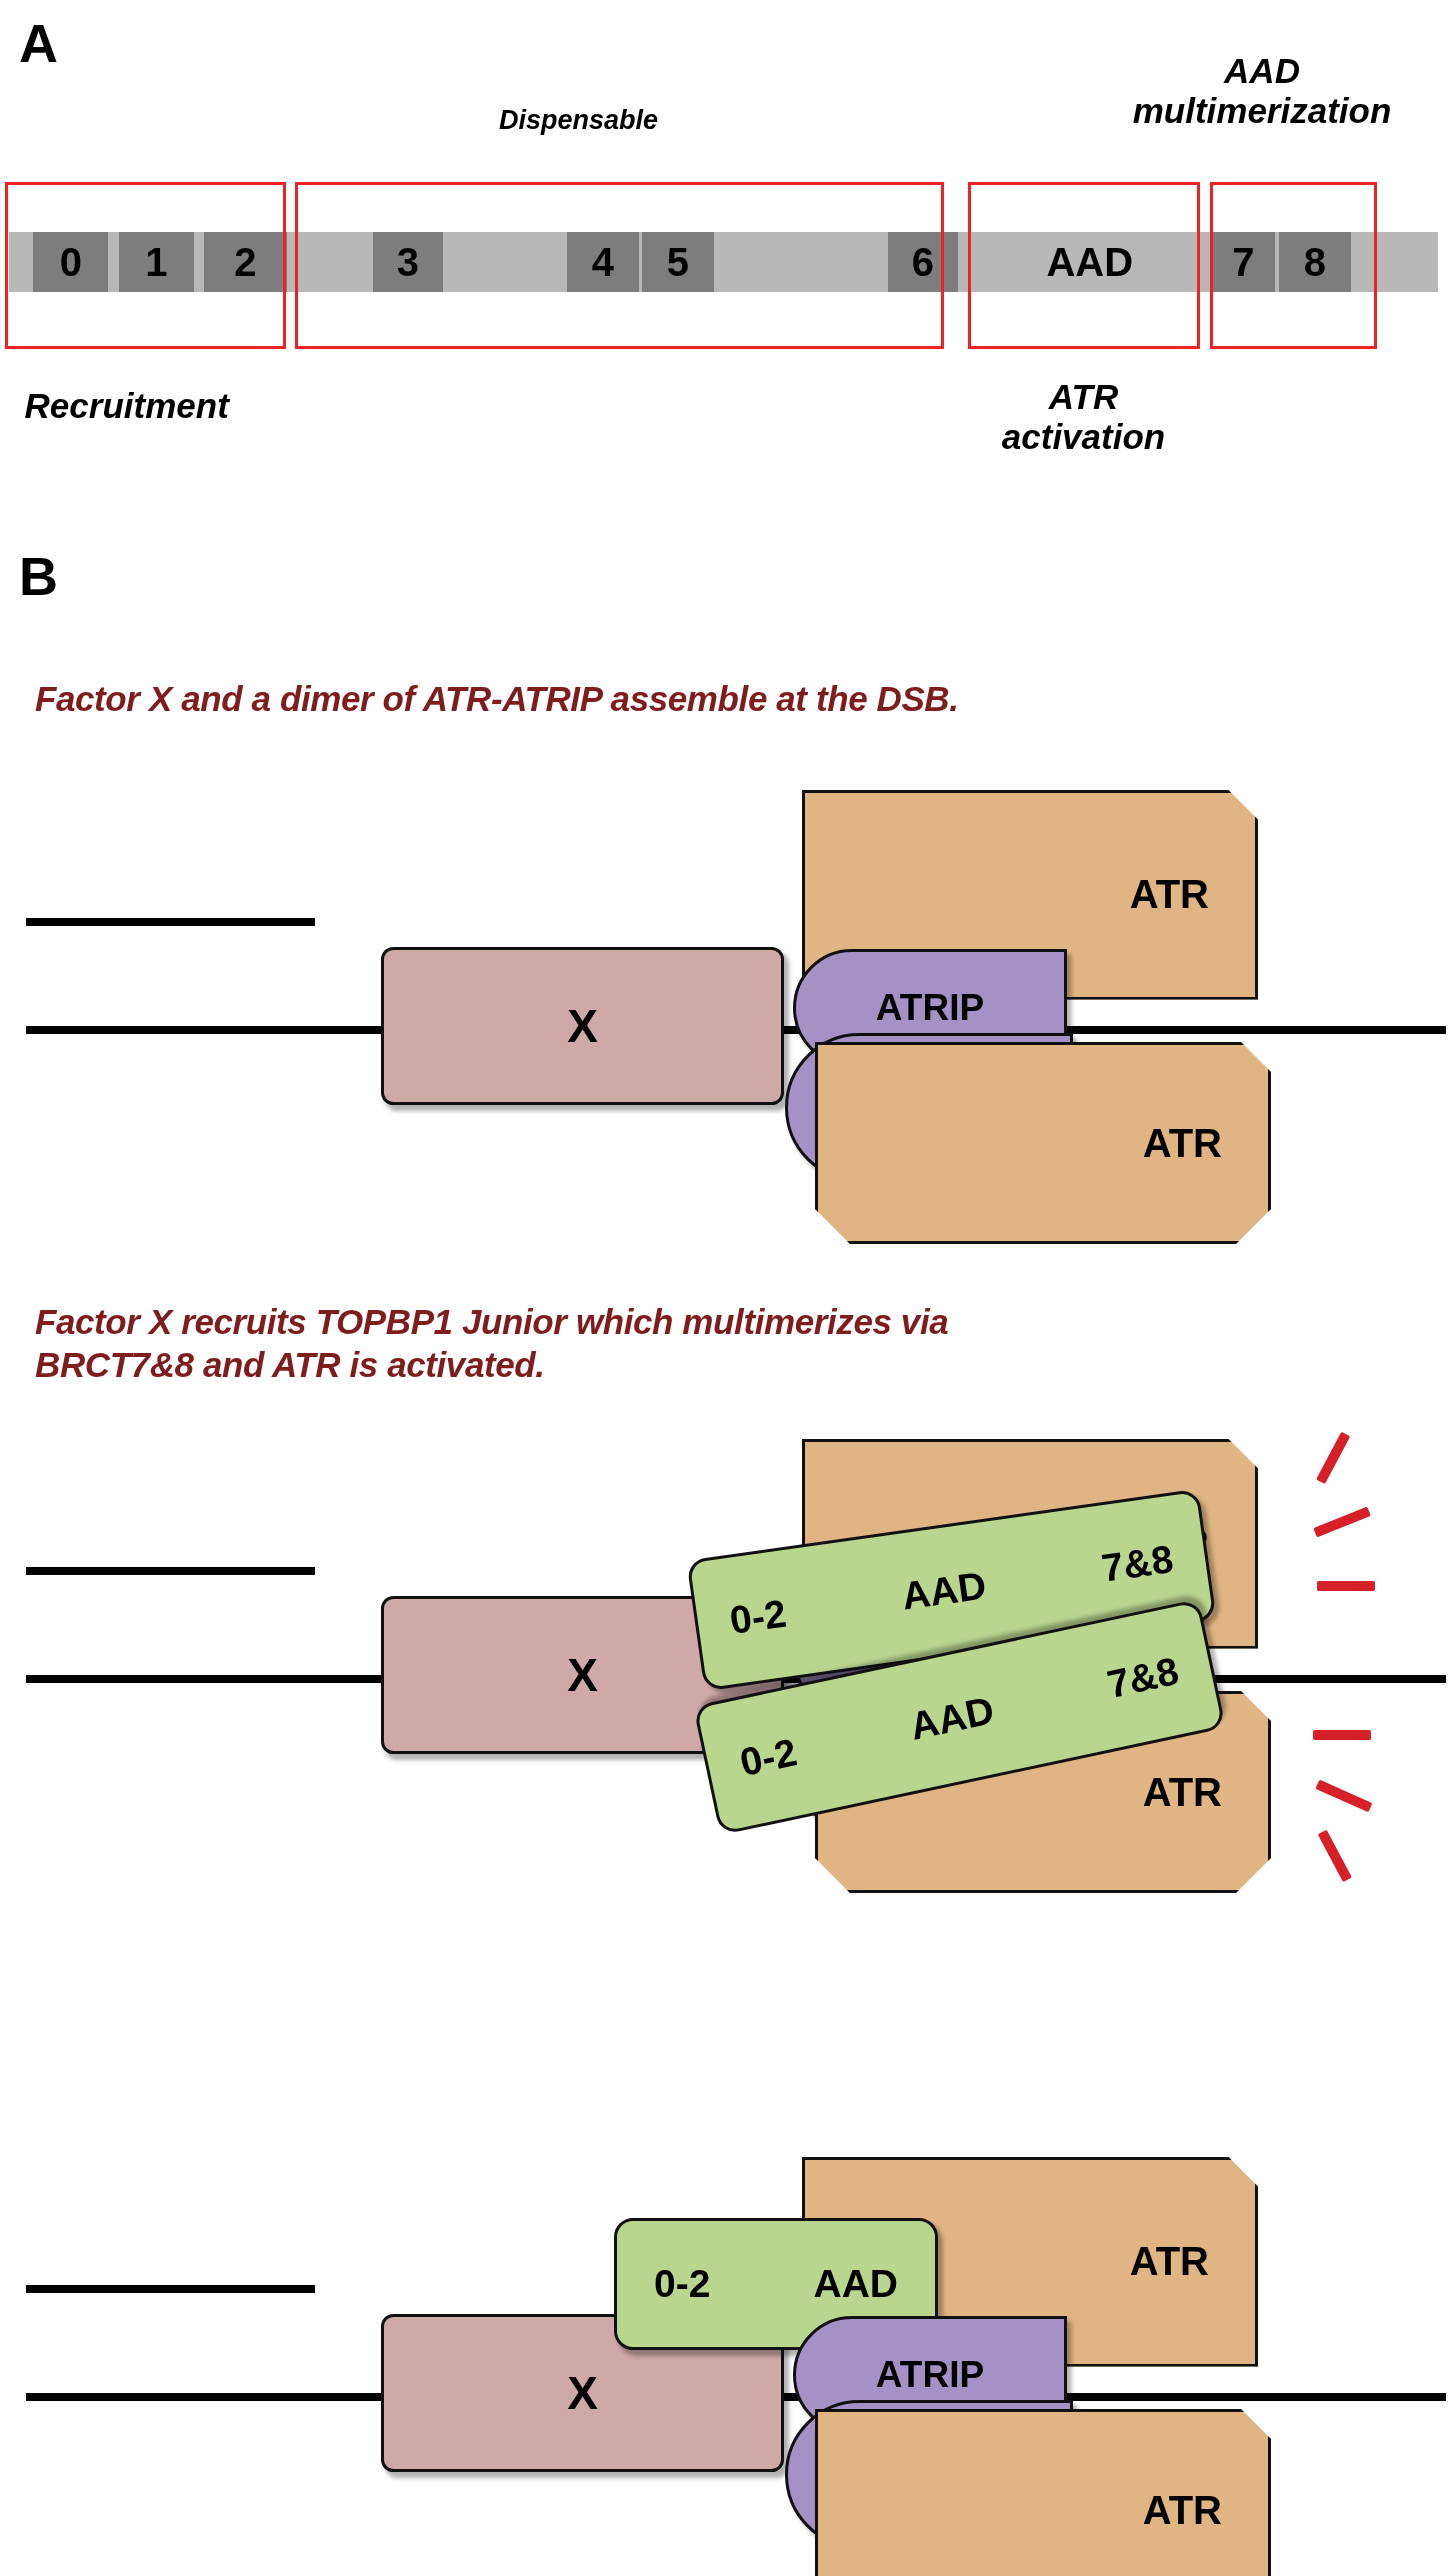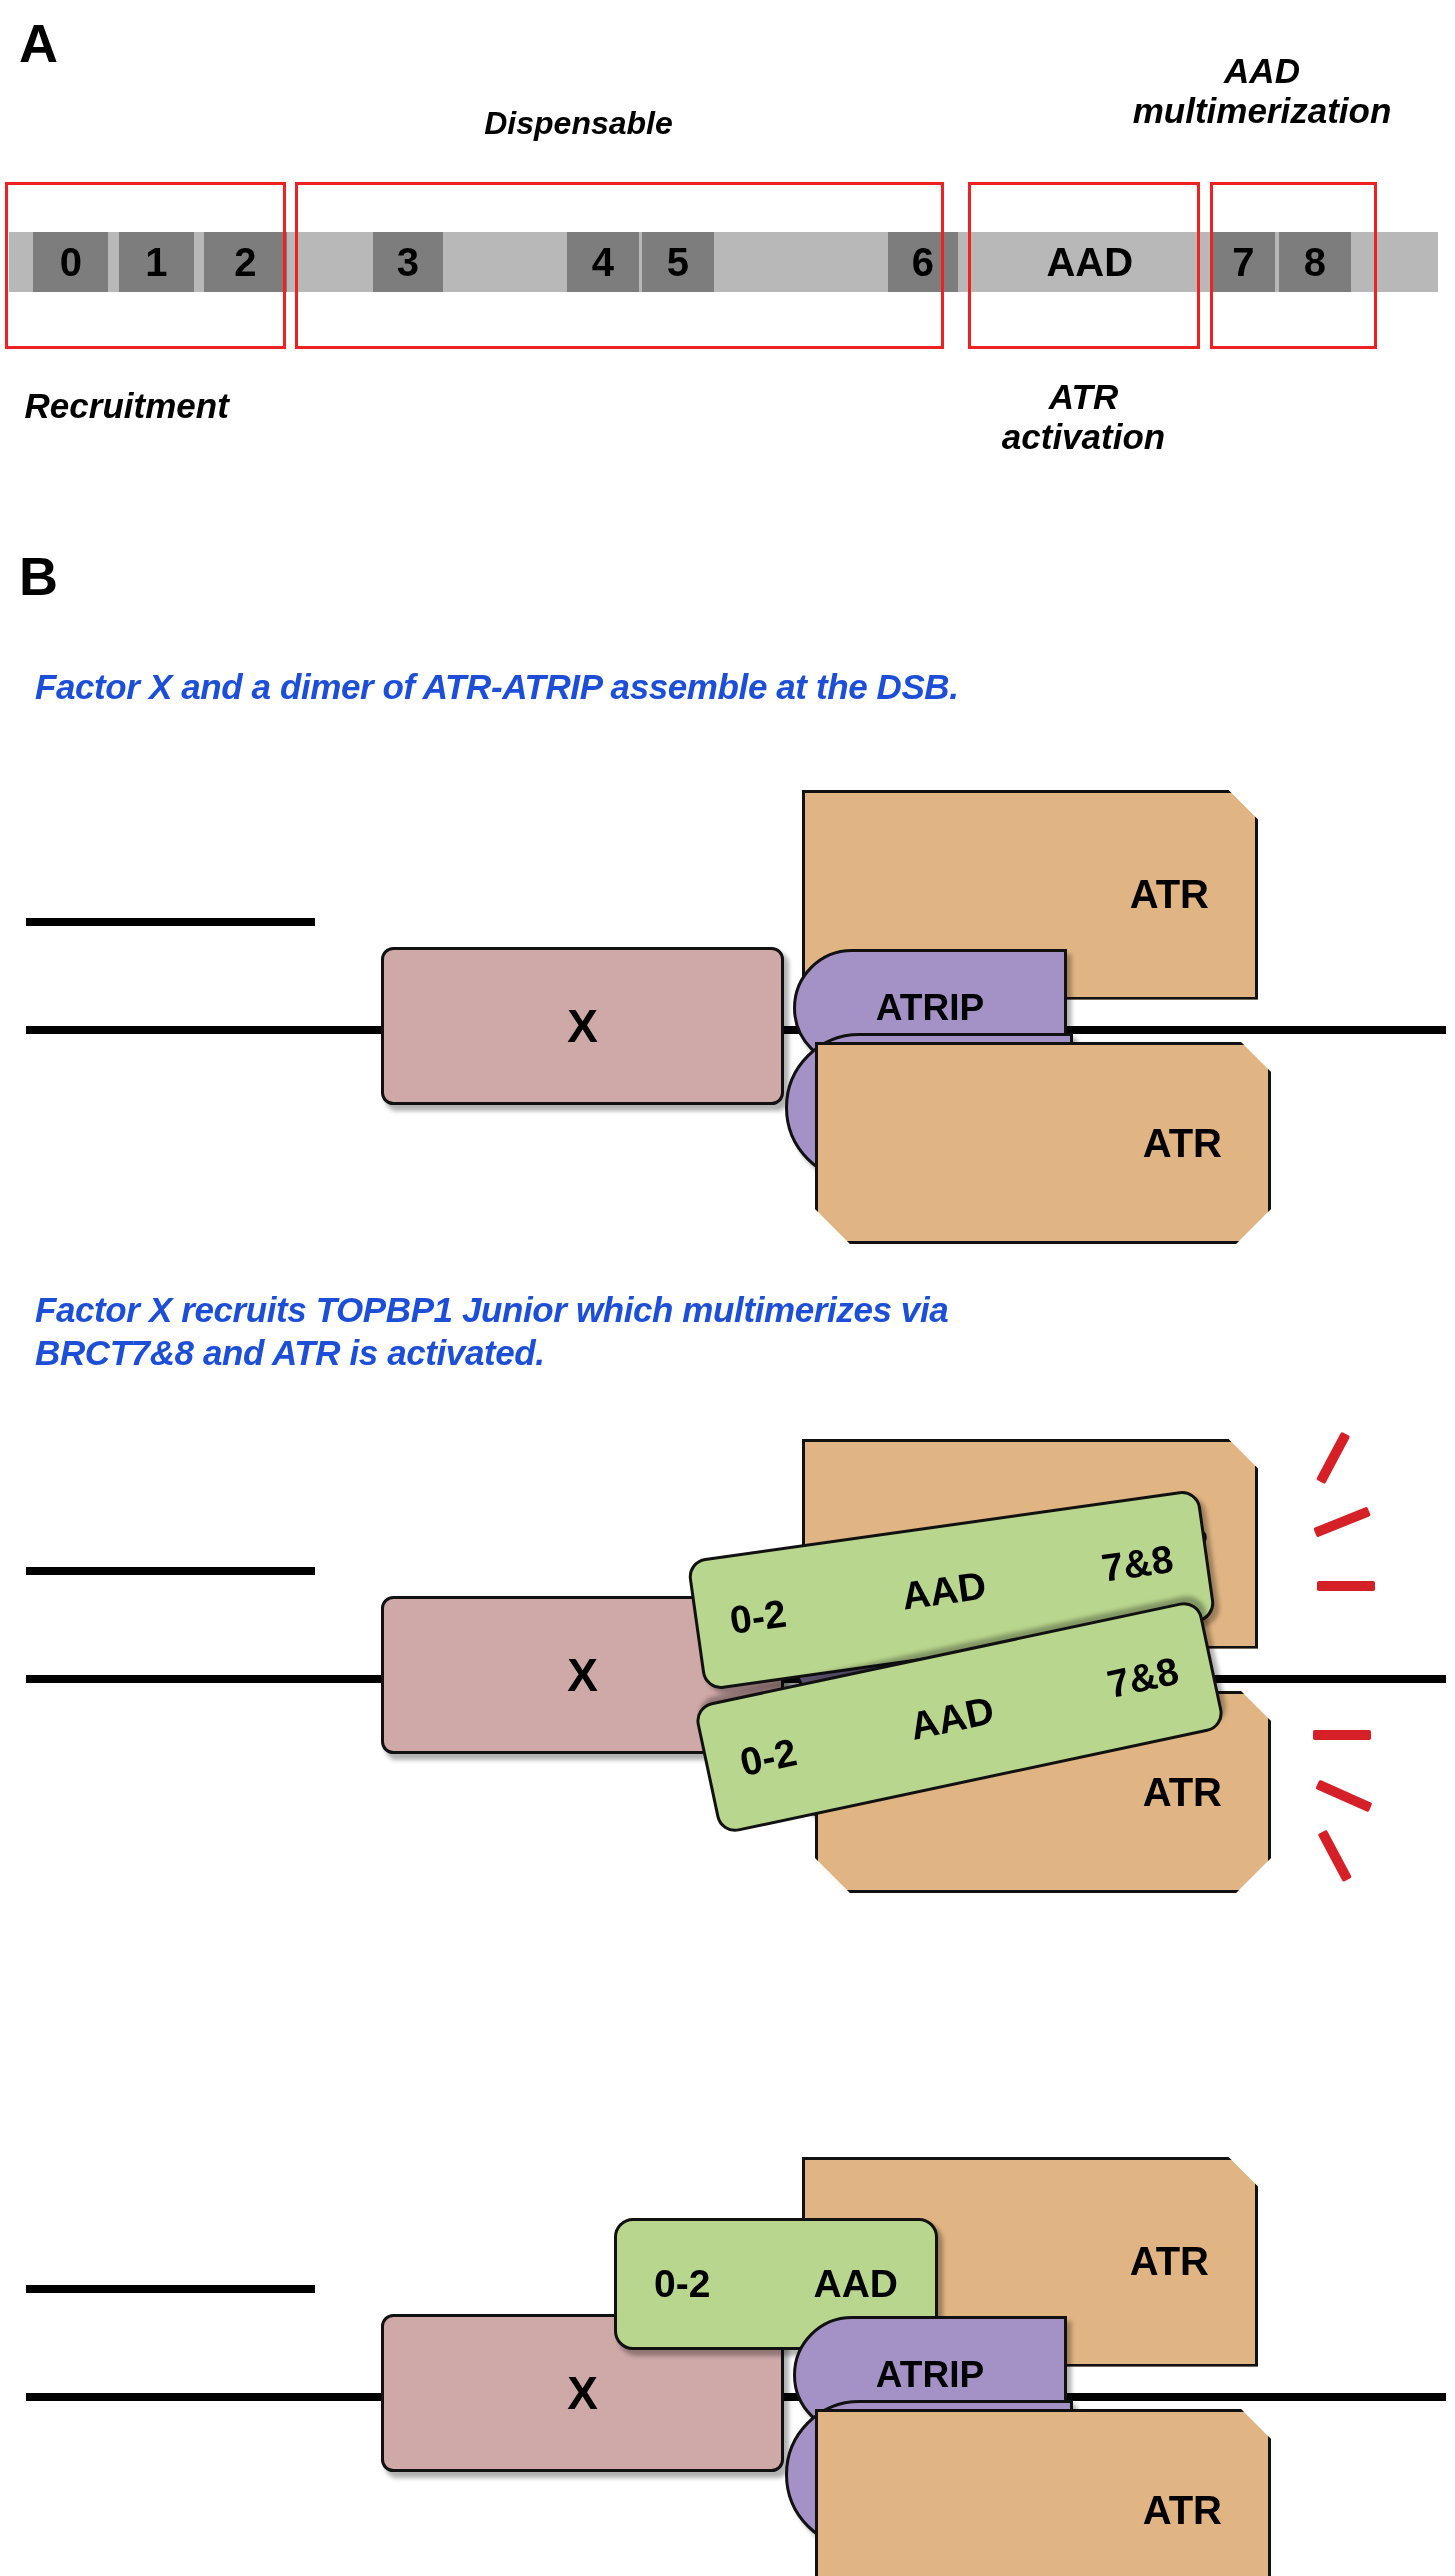--- a/index.html
+++ b/index.html
@@ -67,23 +67,24 @@
   #panelB{ position:absolute; left:0; top:526px; width:1455px; height:2050px; }
 
   .scenario{ position:absolute; left:0; width:1455px; }
   .scenario-caption{
     position:absolute;
     left:35px;
     font-style:italic;
     font-weight:bold;
     font-size:35px;
     line-height:1.22;
-    color:#1d4ed8;
+    color:#7f1d1d;
     white-space:pre-line;
     letter-spacing:-0.4px;
+    margin-top:12px;
   }
 
   .diagram{ position:absolute; left:0; width:1455px; }
 
   
   .dna-long{
     position:absolute;
     height:8px; background:#000;
   }
   .dna-short{
@@ -146,21 +147,21 @@
 
   .lbl{ pointer-events:none; }
 </style>
 </head>
 <body>
 
 <div id="panelA">
 
   <div class="panel-letter" style="left:19px; top:16px;">A</div>
 
-  <div class="italic-label" style="left:412px; top:105px; font-size:32px; width:333px; text-align:center;">Dispensable</div>
+  <div class="italic-label" style="left:412px; top:105px; font-size:27px; width:333px; text-align:center;">Dispensable</div>
 
   <div class="italic-label" style="left:1078px; top:51px; font-size:35px; width:368px; text-align:center;">AAD
 multimerization</div>
 
   <div class="topbp-bar">
     <div class="brct" style="left:24.6px;  width:75px;">0</div>
     <div class="brct" style="left:110px; width:75px;">1</div>
     <div class="brct" style="left:195px; width:83px;">2</div>
     <div class="brct" style="left:364px; width:70px;">3</div>
     <div class="brct" style="left:558px; width:72px;">4</div>

